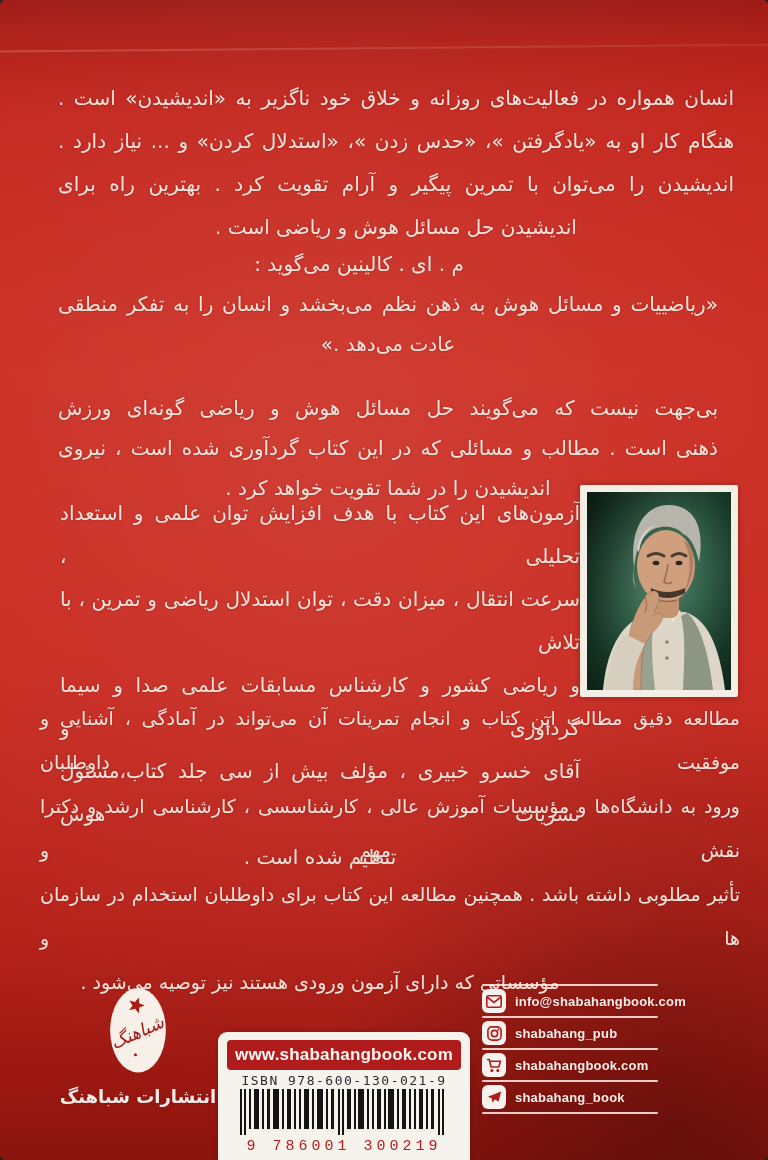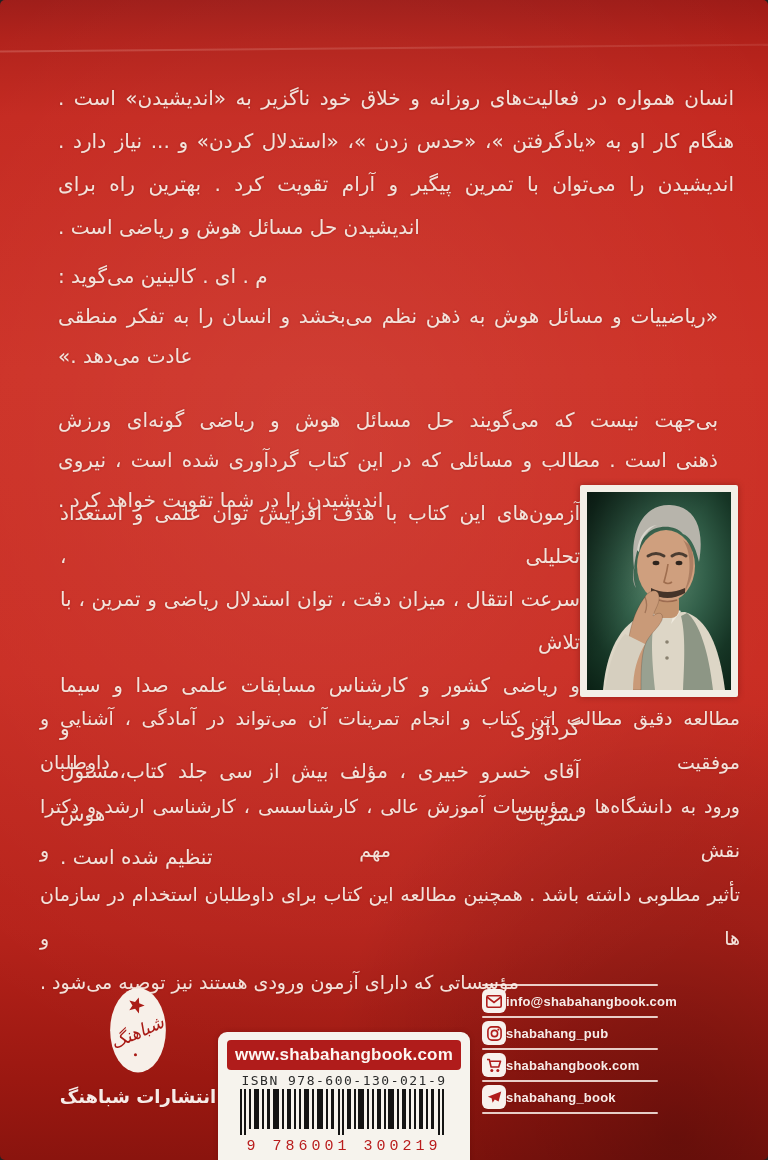--- a/index.html
+++ b/index.html
@@ -21,24 +21,24 @@
   }
   
   .fa{
     direction:rtl;
     color:#f4e2da;
     text-shadow:0 0 2px rgba(130,15,12,0.65), 0 0 1px rgba(255,235,225,0.25);
   }
   .block{position:absolute;}
   .ln{display:block;}
   .just{text-align:justify;text-align-last:justify;}
-  .right{text-align:left;}
+  .right{text-align:center;}
   #p1{left:58px;right:34px;top:77px;font-size:20px;}
   #p1 .ln{line-height:43px;}
-  #p2{left:58px;right:50px;top:256px;font-size:20px;}
+  #p2{left:58px;right:50px;top:244px;font-size:20px;}
   #p2 .ln{line-height:40px;}
   #p2 .indent-sm{padding-right:58px;}
   .p2b{margin-right:60px;}
   #p3{left:60px;right:188px;top:492px;font-size:20px;}
   #p3 .ln{line-height:43px;}
   #p4{left:40px;right:28px;top:696px;font-size:19px;}
   #p4 .ln{line-height:44px;}
   #p4 .lastline{padding-right:140px;}
   
   .photo-frame{
@@ -76,21 +76,21 @@
     margin-top:3px;white-space:nowrap;
   }
   .bars{margin-top:1px;}
   .barcode-digits{
     font-family:Liberation Mono, monospace;
     font-size:15px;color:#b91c1c;letter-spacing:4px;
     margin-top:-1px;white-space:nowrap;
   }
   .contacts{position:absolute;left:482px;top:982px;width:176px;}
   .divider{height:2px;background:rgba(250,238,233,0.85);border-radius:2px;margin:2px 0;}
-  .contact-row{display:flex;align-items:center;height:26px;}
+  .contact-row{display:flex;align-items:center;gap:9px;height:26px;}
   .icon-box{
     width:24px;height:24px;flex:0 0 24px;background:#f8f1ed;border-radius:6px;
     display:flex;align-items:center;justify-content:center;
   }
   .icon-box svg{display:block;}
   .contact-label{
     font-family:"Liberation Sans",sans-serif;font-weight:bold;
     font-size:13px;color:#f7ece8;letter-spacing:0.2px;
     text-shadow:0 0 2px rgba(120,12,10,0.55);
     white-space:nowrap;

